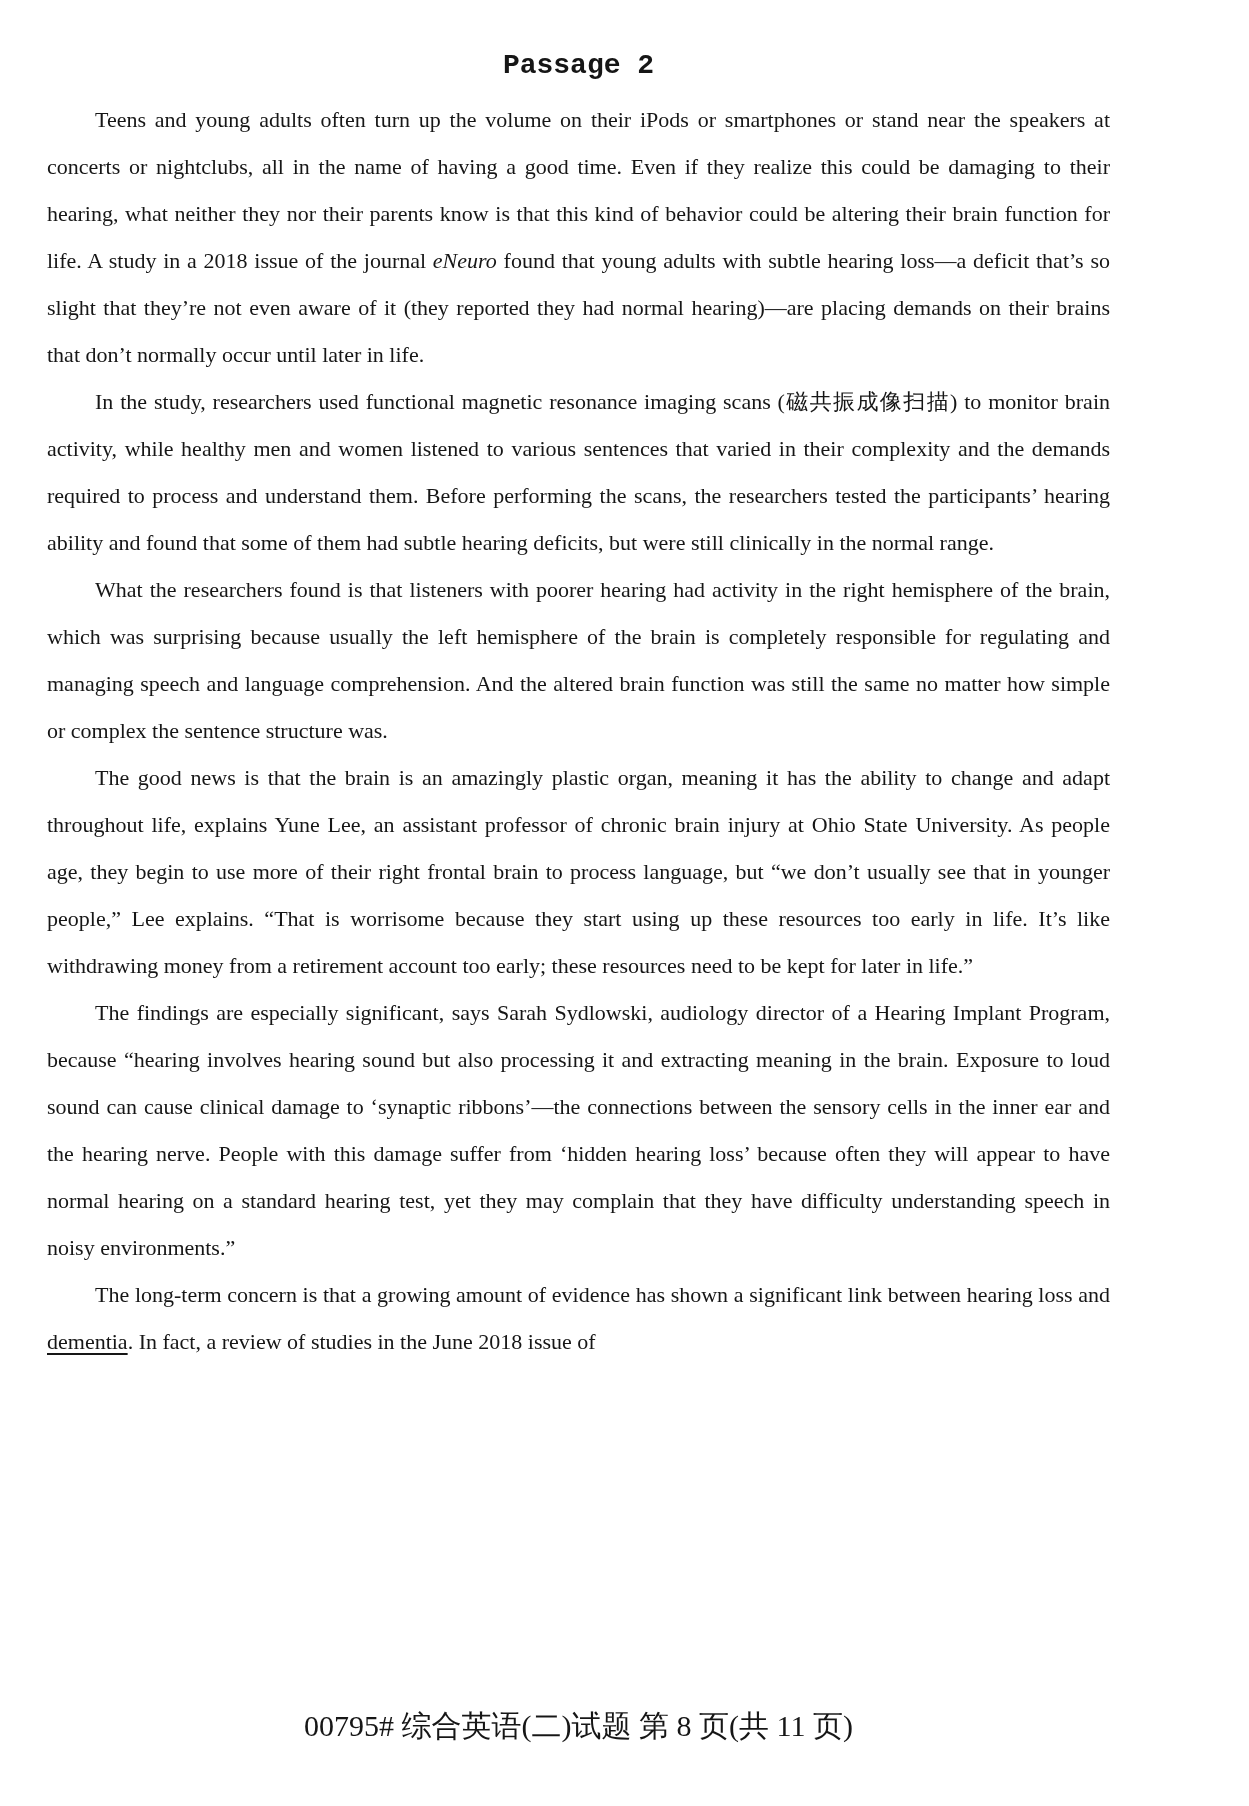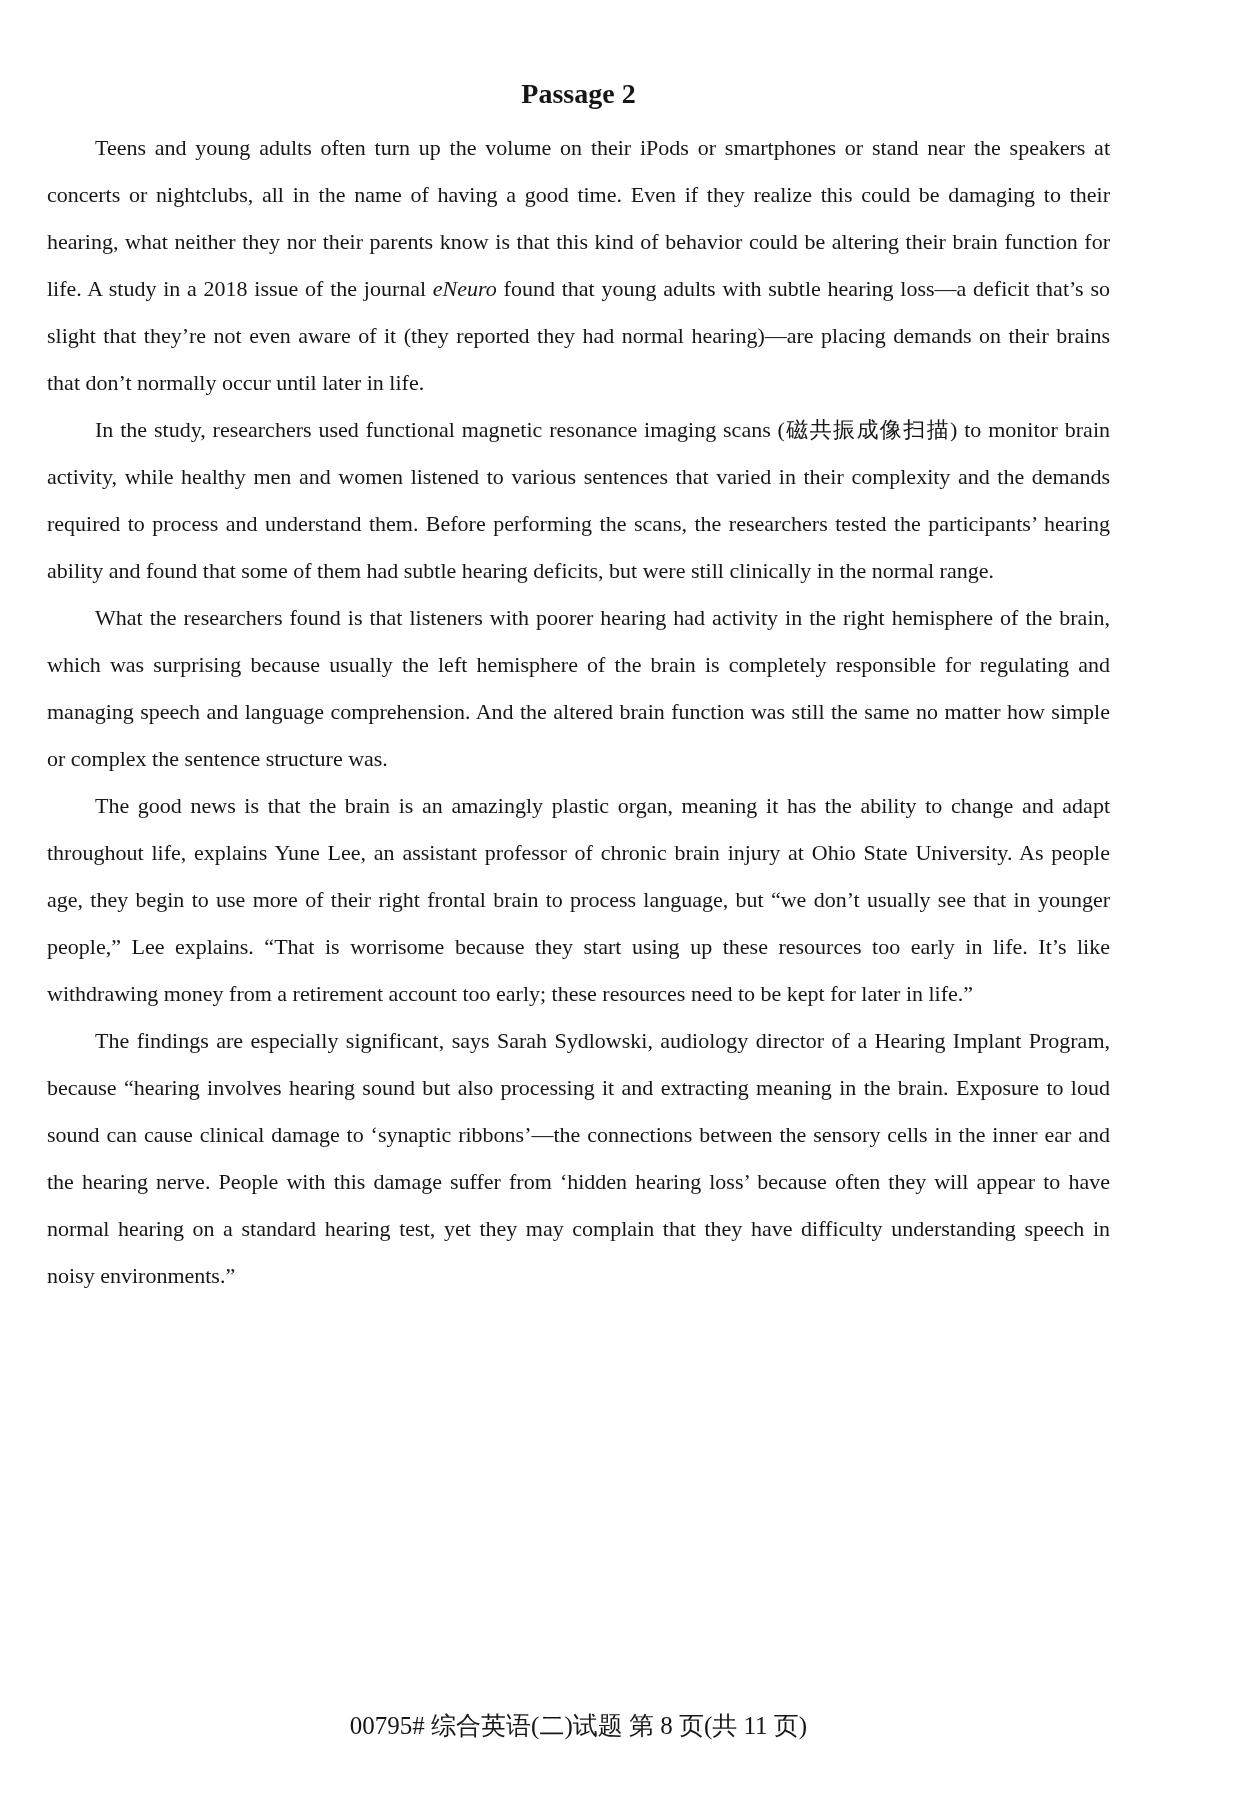--- a/index.html
+++ b/index.html
@@ -14,27 +14,28 @@
     font-family: "Liberation Serif", serif;
     position: relative;
     overflow: hidden;
   }
   .page {
     position: absolute;
     inset: 0;
   }
   .title {
     margin: 0;
-    padding-top: 76px;
+    padding-top: 48px;
     margin-left: 47px;
     width: 1063px;
     text-align: center;
     font-size: 28px;
     font-weight: bold;
     line-height: 36px;
+    font-family: Liberation Mono, monospace;
   }
   .passage-body {
     margin-top: 12px;
     margin-left: 47px;
     width: 1063px;
     font-size: 22px;
     line-height: 47px;
     text-align: justify;
   }
   p.para {
@@ -43,35 +44,36 @@
     text-indent: 48px;
   }
   .italic { font-style: italic; }
   .underline { text-decoration: underline; text-underline-offset: 4px; }
   .footer {
     position: absolute;
     top: 1708px;
     left: 47px;
     width: 1063px;
     text-align: center;
-    font-size: 25px;
+    font-size: 30px;
     line-height: 36px;
   }
 </style>
 </head>
 <body>
 
 <div class="page">
   <h1 class="title">Passage 2</h1>
 
   <div class="passage-body">
 
   <p class="para"><span>Teens and young adults often turn up the volume on their iPods or smartphones or stand near the speakers at concerts or nightclubs, all in the name of having a good time. Even if they realize this could be damaging to their hearing, what neither they nor their parents know is that this kind of behavior could be altering their brain function for life. A study in a 2018 issue of the journal </span><span class="italic">eNeuro</span><span> found that young adults with subtle hearing loss—a deficit that’s so slight that they’re not even aware of it (they reported they had normal hearing)—are placing demands on their brains that don’t normally occur until later in life.</span></p>
       <p class="para"><span>In the study, researchers used functional magnetic resonance imaging scans (磁共振成像扫描) to monitor brain activity, while healthy men and women listened to various sentences that varied in their complexity and the demands required to process and understand them. Before performing the scans, the researchers tested the participants’ hearing ability and found that some of them had subtle hearing deficits, but were still clinically in the normal range.</span></p>
       <p class="para"><span>What the researchers found is that listeners with poorer hearing had activity in the right hemisphere of the brain, which was surprising because usually the left hemisphere of the brain is completely responsible for regulating and managing speech and language comprehension. And the altered brain function was still the same no matter how simple or complex the sentence structure was.</span></p>
       <p class="para"><span>The good news is that the brain is an amazingly plastic organ, meaning it has the ability to change and adapt throughout life, explains Yune Lee, an assistant professor of chronic brain injury at Ohio State University. As people age, they begin to use more of their right frontal brain to process language, but “we don’t usually see that in younger people,” Lee explains. “That is worrisome because they start using up these resources too early in life. It’s like withdrawing money from a retirement account too early; these resources need to be kept for later in life.”</span></p>
       <p class="para"><span>The findings are especially significant, says Sarah Sydlowski, audiology director of a Hearing Implant Program, because “hearing involves hearing sound but also processing it and extracting meaning in the brain. Exposure to loud sound can cause clinical damage to ‘synaptic ribbons’—the connections between the sensory cells in the inner ear and the hearing nerve. People with this damage suffer from ‘hidden hearing loss’ because often they will appear to have normal hearing on a standard hearing test, yet they may complain that they have difficulty understanding speech in noisy environments.”</span></p>
+      <p class="para"><span>The long-term concern is that a growing amount of evidence has shown a significant link between hearing loss and </span><span class="underline">dementia</span><span>. In fact, a review of studies in the June 2018 issue of</span></p>
     </div>
 
   <div class="footer">
     <span>00795# 综合英语(二)试题 第 8 页(共 11 页)</span>
   </div>
 </div>
 
 </body></html>

